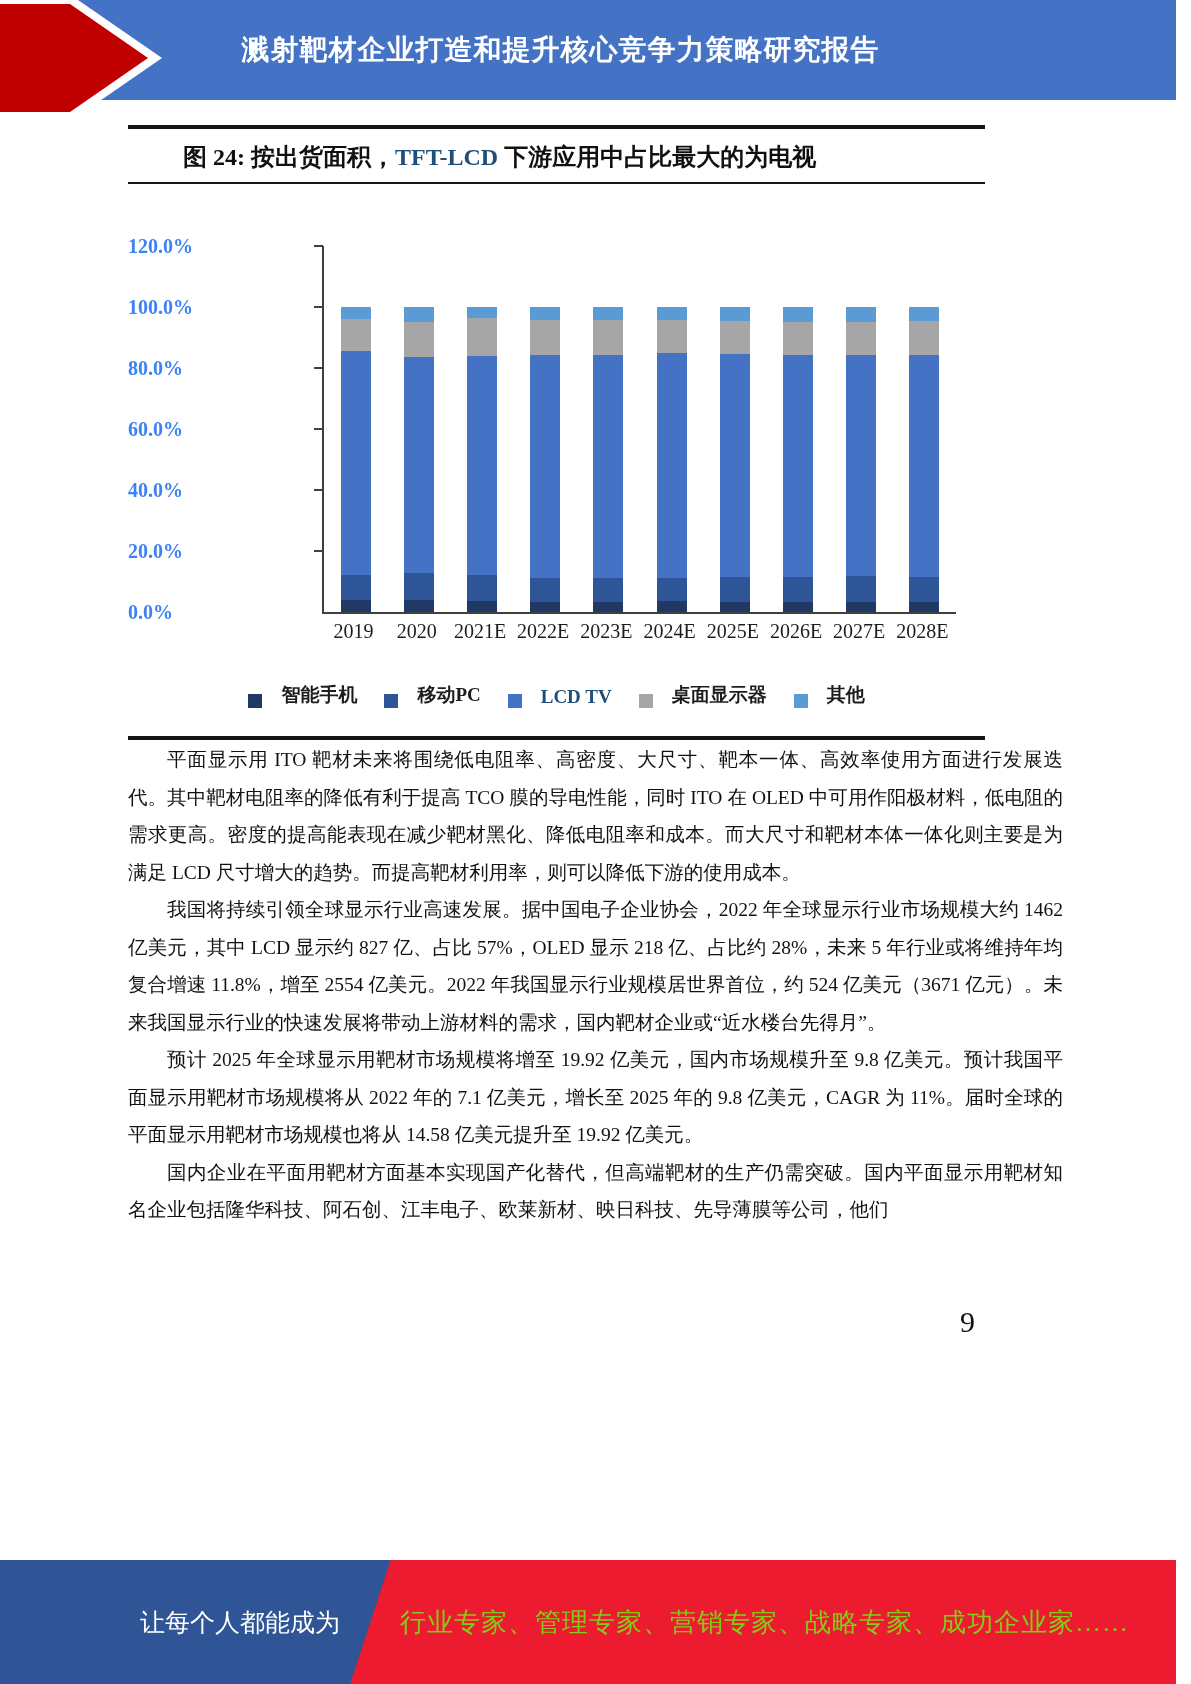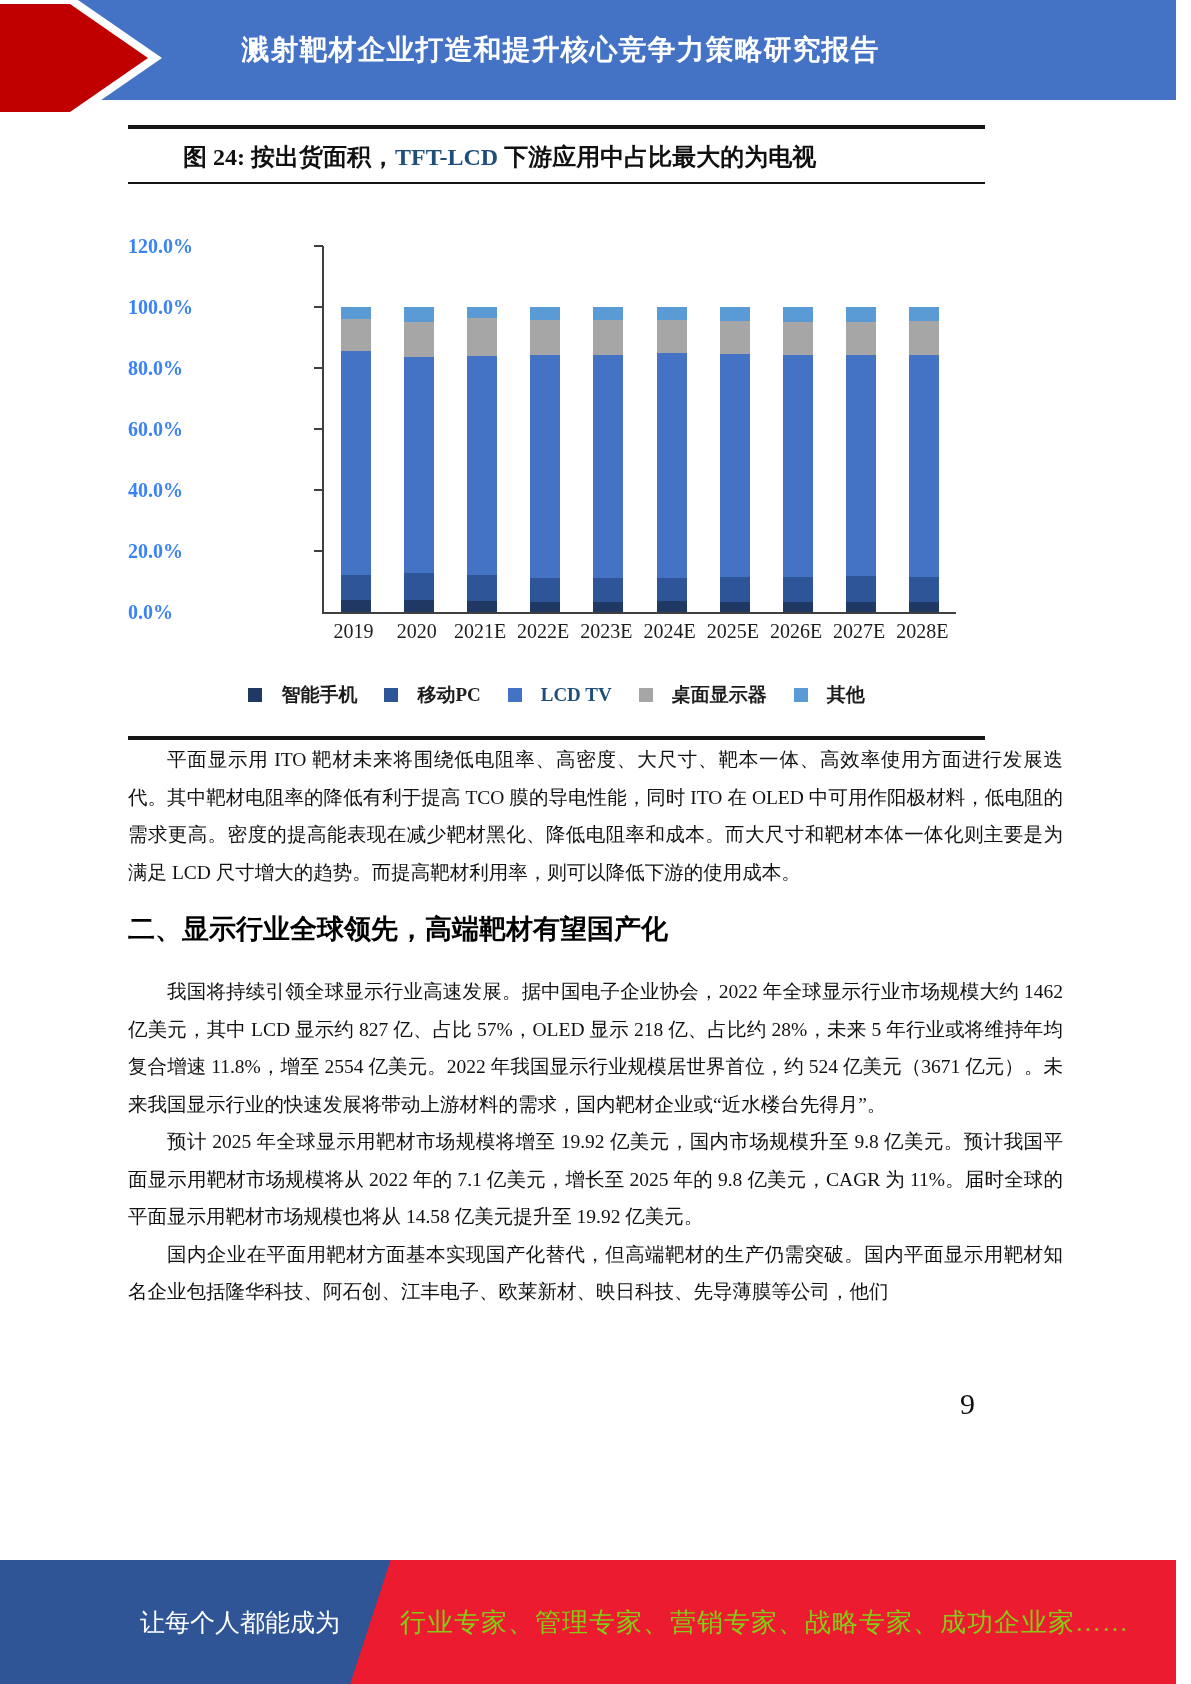--- a/index.html
+++ b/index.html
@@ -28,21 +28,21 @@
   .ytickmark{position:absolute;width:9px;height:2px;background:#3f3f3f;left:-10px;}
   .bars{position:absolute;left:0;bottom:0;width:100%;height:305px;display:flex;
         justify-content:space-around;align-items:flex-end;}
   .bar{width:30px;display:flex;flex-direction:column-reverse;}
   .seg{width:100%;}
   .xlabels{position:absolute;left:194px;top:436px;width:632px;display:flex;
         justify-content:center;font-size:20px;color:#1c1c1c;}
   .xlab{flex:1;text-align:center;}
   .legend{position:absolute;left:0;top:498px;width:100%;display:flex;
         justify-content:center;gap:27px;font-size:19px;font-weight:bold;}
-  .legend-item{display:flex;align-items:center;gap:19px;}
+  .legend-item{display:flex;align-items:flex-end;gap:19px;}
   .swatch{width:14px;height:14px;display:inline-block;}
 
   
   .content{position:absolute;left:128px;top:741px;width:935px;font-size:19.5px;
         line-height:37.5px;text-align:justify;}
   .content p{margin:0;text-indent:2em;}
   .p1{margin-top:2px;}
   .section-heading{font-family:"Liberation Sans",sans-serif;font-weight:bold;font-size:27px;
         color:#000;margin:18px 0 24px 0;line-height:40px;}
   .p3{margin-top:30px;}
@@ -201,21 +201,20 @@
         <div class="ylab" style="top: 293px;">40.0%</div>
         <div class="ylab" style="top: 354px;">20.0%</div>
         <div class="ylab" style="top: 415px;">0.0%</div>
       </div>
 
     <div class="rule-thick"></div>
   </div>
 
   <div class="content">
     <p class="p1">平面显示用 ITO 靶材未来将围绕低电阻率、高密度、大尺寸、靶本一体、高效率使用方面进行发展迭代。其中靶材电阻率的降低有利于提高 TCO 膜的导电性能，同时 ITO 在 OLED 中可用作阳极材料，低电阻的需求更高。密度的提高能表现在减少靶材黑化、降低电阻率和成本。而大尺寸和靶材本体一体化则主要是为满足 LCD 尺寸增大的趋势。而提高靶材利用率，则可以降低下游的使用成本。</p>
-    <div class="section-heading">二、显示行业全球领先，高端靶材有望国产化</div>
     <p class="p2">我国将持续引领全球显示行业高速发展。据中国电子企业协会，2022 年全球显示行业市场规模大约 1462 亿美元，其中 LCD 显示约 827 亿、占比 57%，OLED 显示 218 亿、占比约 28%，未来 5 年行业或将维持年均复合增速 11.8%，增至 2554 亿美元。2022 年我国显示行业规模居世界首位，约 524 亿美元（3671 亿元）。未来我国显示行业的快速发展将带动上游材料的需求，国内靶材企业或“近水楼台先得月”。</p>
     <p class="p3">预计 2025 年全球显示用靶材市场规模将增至 19.92 亿美元，国内市场规模升至 9.8 亿美元。预计我国平面显示用靶材市场规模将从 2022 年的 7.1 亿美元，增长至 2025 年的 9.8 亿美元，CAGR 为 11%。届时全球的平面显示用靶材市场规模也将从 14.58 亿美元提升至 19.92 亿美元。</p>
     <p class="p4">国内企业在平面用靶材方面基本实现国产化替代，但高端靶材的生产仍需突破。国内平面显示用靶材知名企业包括隆华科技、阿石创、江丰电子、欧莱新材、映日科技、先导薄膜等公司，他们</p>
     <div class="page-number">9</div>
   </div>
 
   <div class="footer">
     <div class="footer-red"></div>
     <div class="footer-left-text">让每个人都能成为</div>
     <div class="footer-right-text">行业专家、管理专家、营销专家、战略专家、成功企业家……</div>

